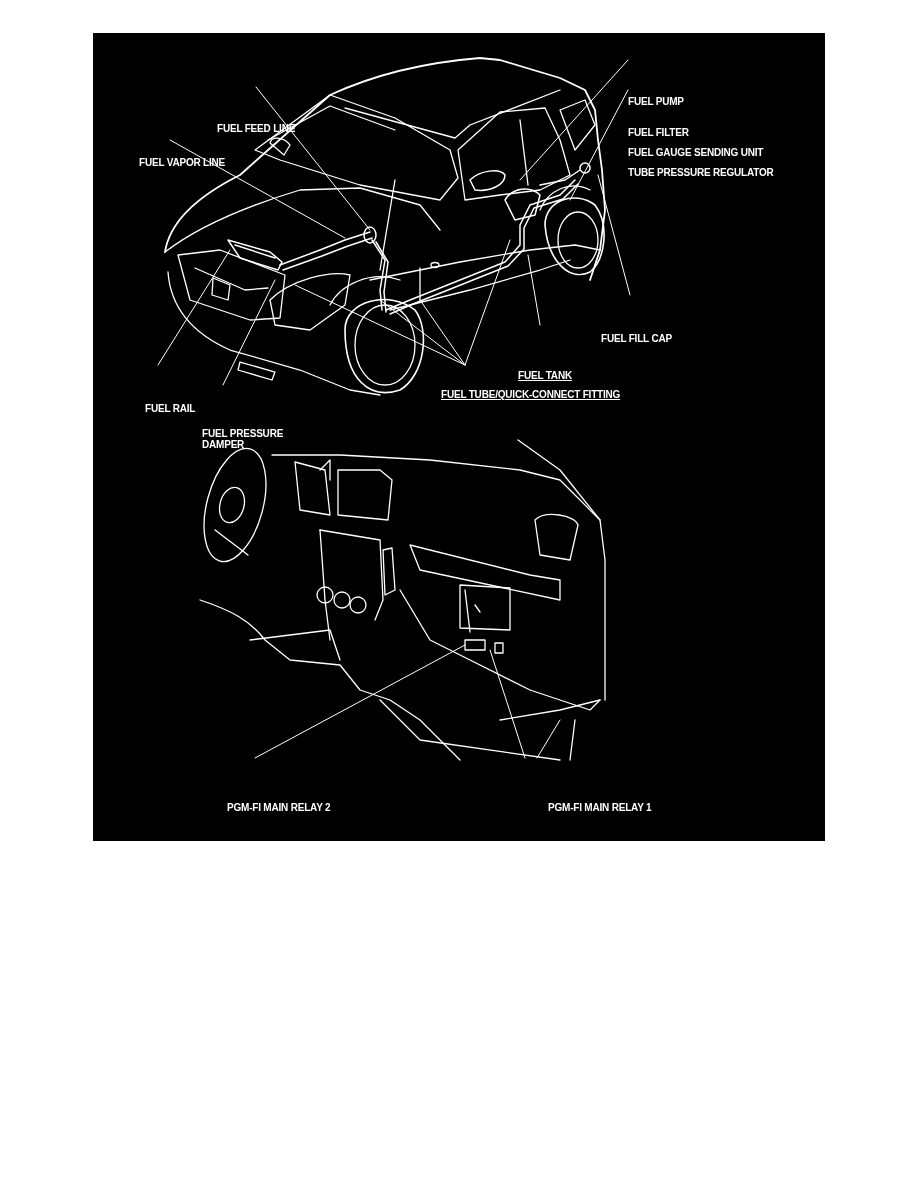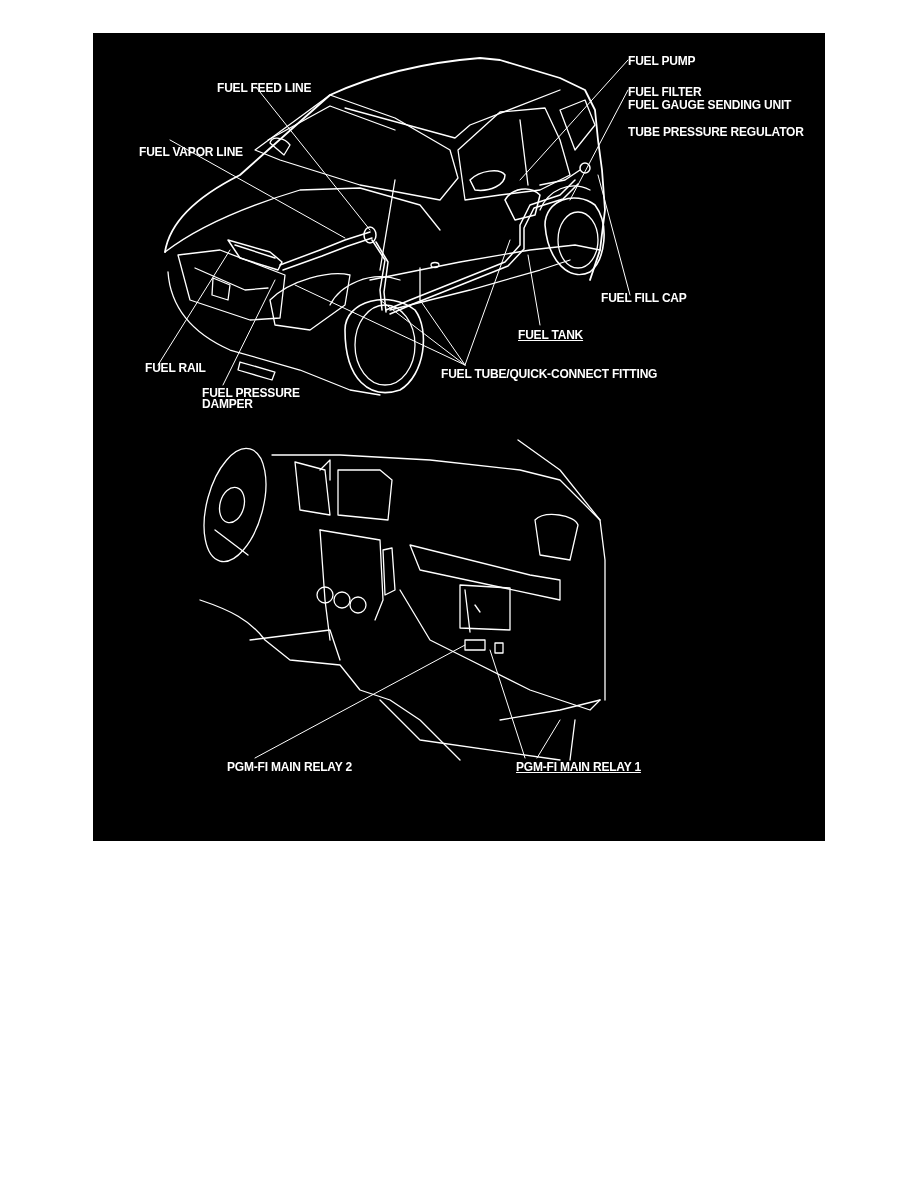--- a/index.html
+++ b/index.html
@@ -1,19 +1,19 @@
 <!DOCTYPE html>
 <html><head>
 <meta charset="utf-8">
 <style>
   html, body { margin: 0; padding: 0; background: #ffffff; }
   body { width: 918px; height: 1188px; position: relative; overflow: hidden; font-family: "Liberation Sans", sans-serif; }
   .figure { position: absolute; left: 93px; top: 33px; width: 732px; height: 808px; background: #000000; }
   .figure svg { position: absolute; left: 0; top: 0; }
-  .lbl { position: absolute; color: #ffffff; font-family: "Liberation Sans", sans-serif; font-weight: bold; font-size: 12px; letter-spacing: -0.2px; white-space: nowrap; line-height: 11px; }
+  .lbl { position: absolute; color: #ffffff; font-family: "Liberation Sans", sans-serif; font-weight: bold; font-size: 10px; letter-spacing: -0.2px; white-space: nowrap; line-height: 11px; margin-top: 40px; }
 </style>
 </head>
 <body>
 
 <div class="figure">
   <svg width="732" height="808" viewBox="93 33 732 808" fill="none" stroke="#ffffff" stroke-width="1.3" stroke-linejoin="round" stroke-linecap="round">
 
     <g>
 
       <path d="M165,252 C170,220 200,195 240,175 L330,95 C380,72 430,62 480,58 L500,60 L560,78 L585,90 L595,110 L598,140 L602,170 L605,210 L600,250 L590,280" stroke-width="1.8"></path>
@@ -129,27 +129,27 @@
 
     <g stroke-width="1">
       <path d="M255,758 L465,645"></path>
       <path d="M525,758 L490,650"></path>
       <path d="M537,758 L560,720"></path>
     </g>
   </svg>
 
   <div class="lbl" style="left:535px;top:23px;">FUEL PUMP</div>
   <div class="lbl" style="left:535px;top:54px;">FUEL FILTER</div>
-  <div class="lbl" style="left:535px;top:67px;text-align:right;">FUEL GAUGE SENDING UNIT</div>
+  <div class="lbl" style="left:535px;top:74px;text-align:right;">FUEL GAUGE SENDING UNIT</div>
   <div class="lbl" style="left:535px;top:94px;">TUBE PRESSURE REGULATOR</div>
   <div class="lbl" style="left:124px;top:50px;text-align:center;">FUEL FEED LINE</div>
-  <div class="lbl" style="left:46px;top:114px;">FUEL VAPOR LINE</div>
+  <div class="lbl" style="left:46px;top:84px;">FUEL VAPOR LINE</div>
   <div class="lbl" style="left:508px;top:260px;text-align:right;">FUEL FILL CAP</div>
   <div class="lbl" style="left:425px;top:297px;text-decoration:underline;">FUEL TANK</div>
   <div class="lbl" style="left:52px;top:330px;">FUEL RAIL</div>
   <div class="lbl" style="left:109px;top:355px;">
     <div>FUEL PRESSURE</div>
     <div>DAMPER</div>
   </div>
-  <div class="lbl" style="left:348px;top:336px;">FUEL TUBE/QUICK-CONNECT FITTING</div>
+  <div class="lbl" style="left:348px;top:316px;text-decoration:underline;">FUEL TUBE/QUICK-CONNECT FITTING</div>
   <div class="lbl" style="left:134px;top:729px;">PGM-FI MAIN RELAY 2</div>
-  <div class="lbl" style="left:423px;top:729px;text-decoration:underline;">PGM-FI MAIN RELAY 1</div>
+  <div class="lbl" style="left:455px;top:729px;">PGM-FI MAIN RELAY 1</div>
 </div>
 
 </body></html>

